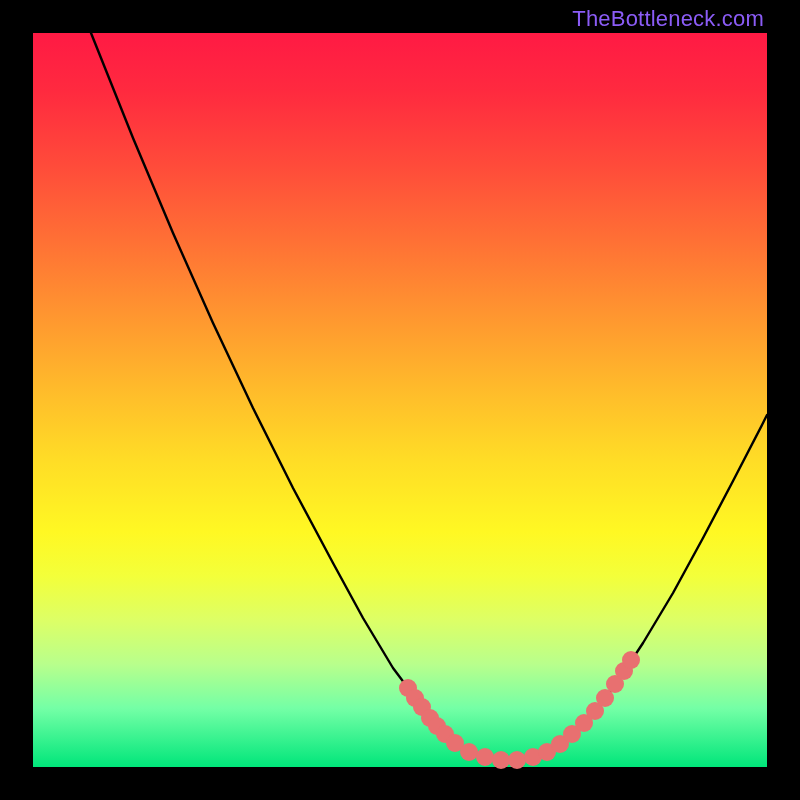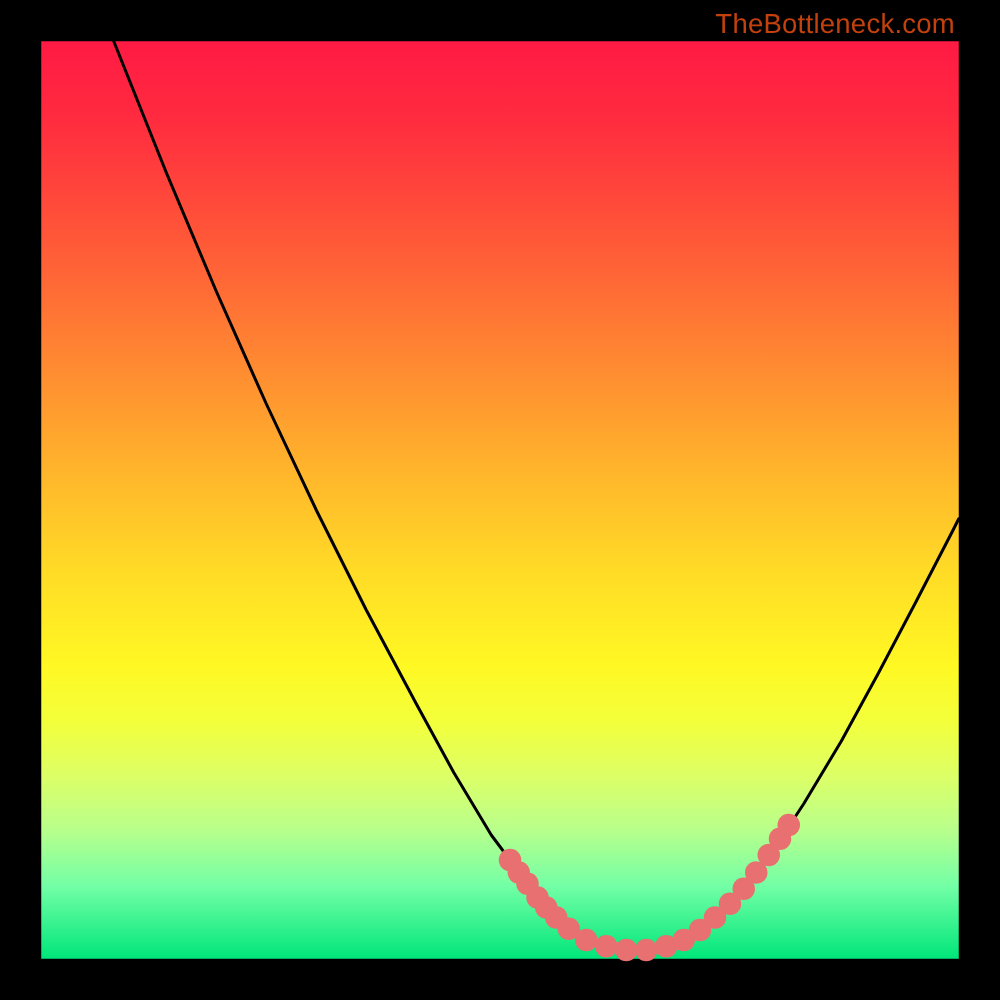--- a/index.html
+++ b/index.html
@@ -36,21 +36,21 @@
       #ddff66 80%,
       #b8ff8c 86%,
       #74ffa6 92%,
       #00e67a 100%
     );
   }
   .watermark {
     position: absolute;
     top: 6px;
     right: 36px;
-    color: #c2410c;
+    color: #8b5cf6;
     font-size: 22px;
     font-weight: 500;
     letter-spacing: 0.2px;
   }
   svg.curve {
     position: absolute;
     left: 0;
     top: 0;
     width: 734px;
     height: 734px;

